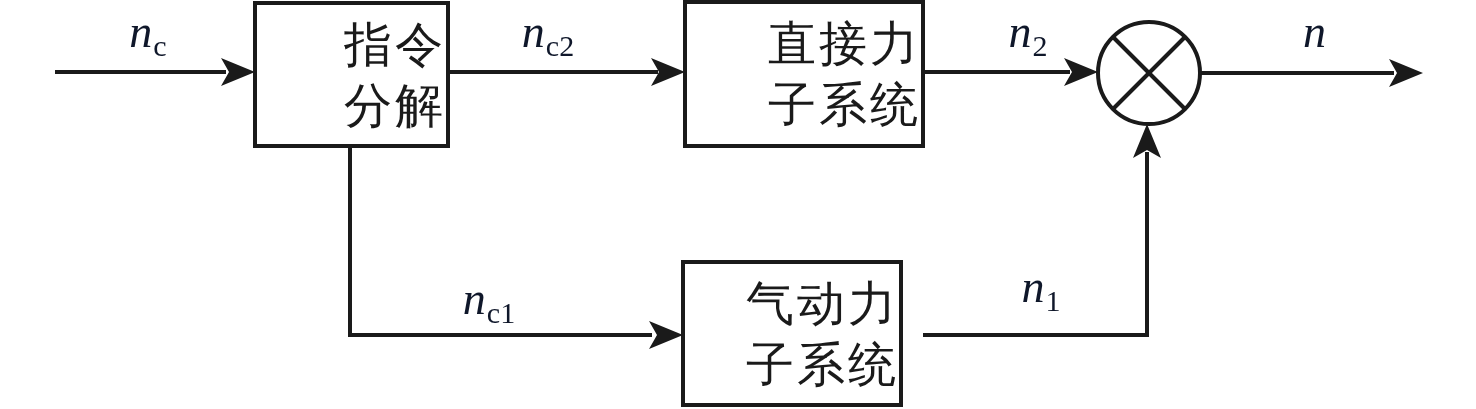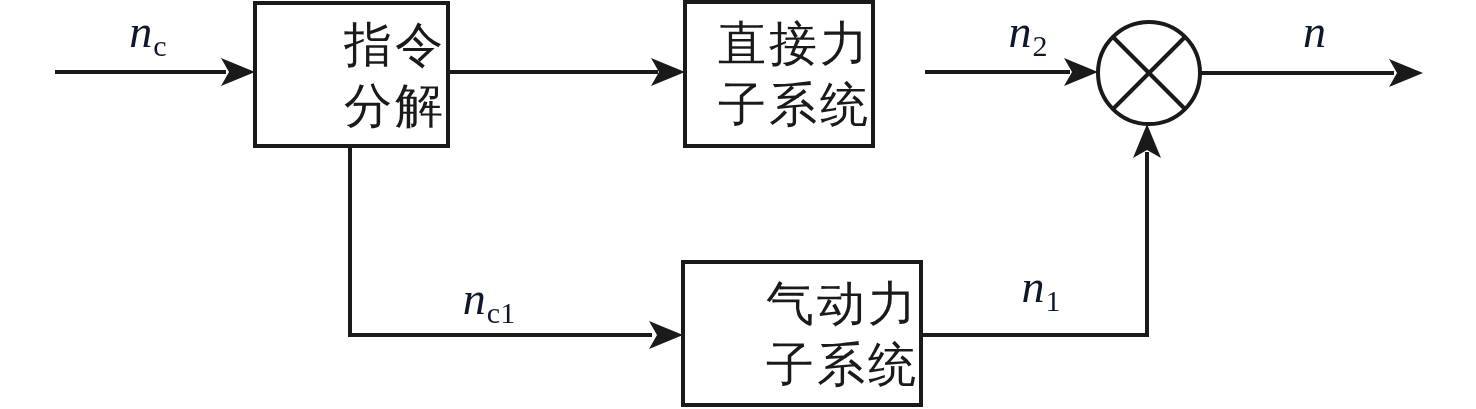--- a/index.html
+++ b/index.html
@@ -22,22 +22,22 @@
     align-items: flex-end;
     justify-content: center;
     text-align: center;
     color: #1a1a1a;
     font-size: 48px;
     line-height: 61px;
     letter-spacing: 3px;
   }
   .block .bline { white-space: nowrap; }
   #block-command   { left: 253px; top: 1px;   width: 197px; height: 147px; }
-  #block-direct    { left: 683px; top: 0px;   width: 192px; height: 148px; }
-  #block-aero      { left: 681px; top: 260px; width: 242px; height: 147px; }
+  #block-direct    { left: 683px; top: 0px;   width: 242px; height: 148px; }
+  #block-aero      { left: 681px; top: 260px; width: 222px; height: 147px; }
   .sig {
     position: absolute;
     color: #0f172a;
     font-style: italic;
     font-size: 46px;
     line-height: 46px;
     white-space: nowrap;
     transform: translateX(-50%);
   }
   .sig .sub {
@@ -97,20 +97,21 @@
     <div class="bline">直接力</div>
     <div class="bline">子系统</div>
   </div>
   <div class="block" id="block-aero">
     <div class="bline">气动力</div>
     <div class="bline">子系统</div>
   </div>
 
   <div class="sig" id="sig-input"><span>n</span><span class="sub">c</span></div>
 
+  <div class="sig" id="sig-dircmd"><span>n</span><span class="sub">c2</span></div>
 
   <div class="sig" id="sig-dirout"><span>n</span><span class="sub">2</span></div>
 
   <div class="sig" id="sig-output"><span>n</span><span class="sub"></span></div>
 
   <div class="sig" id="sig-aerocmd"><span>n</span><span class="sub">c1</span></div>
 
   <div class="sig" id="sig-aeroout"><span>n</span><span class="sub">1</span></div>
 
 </div>

